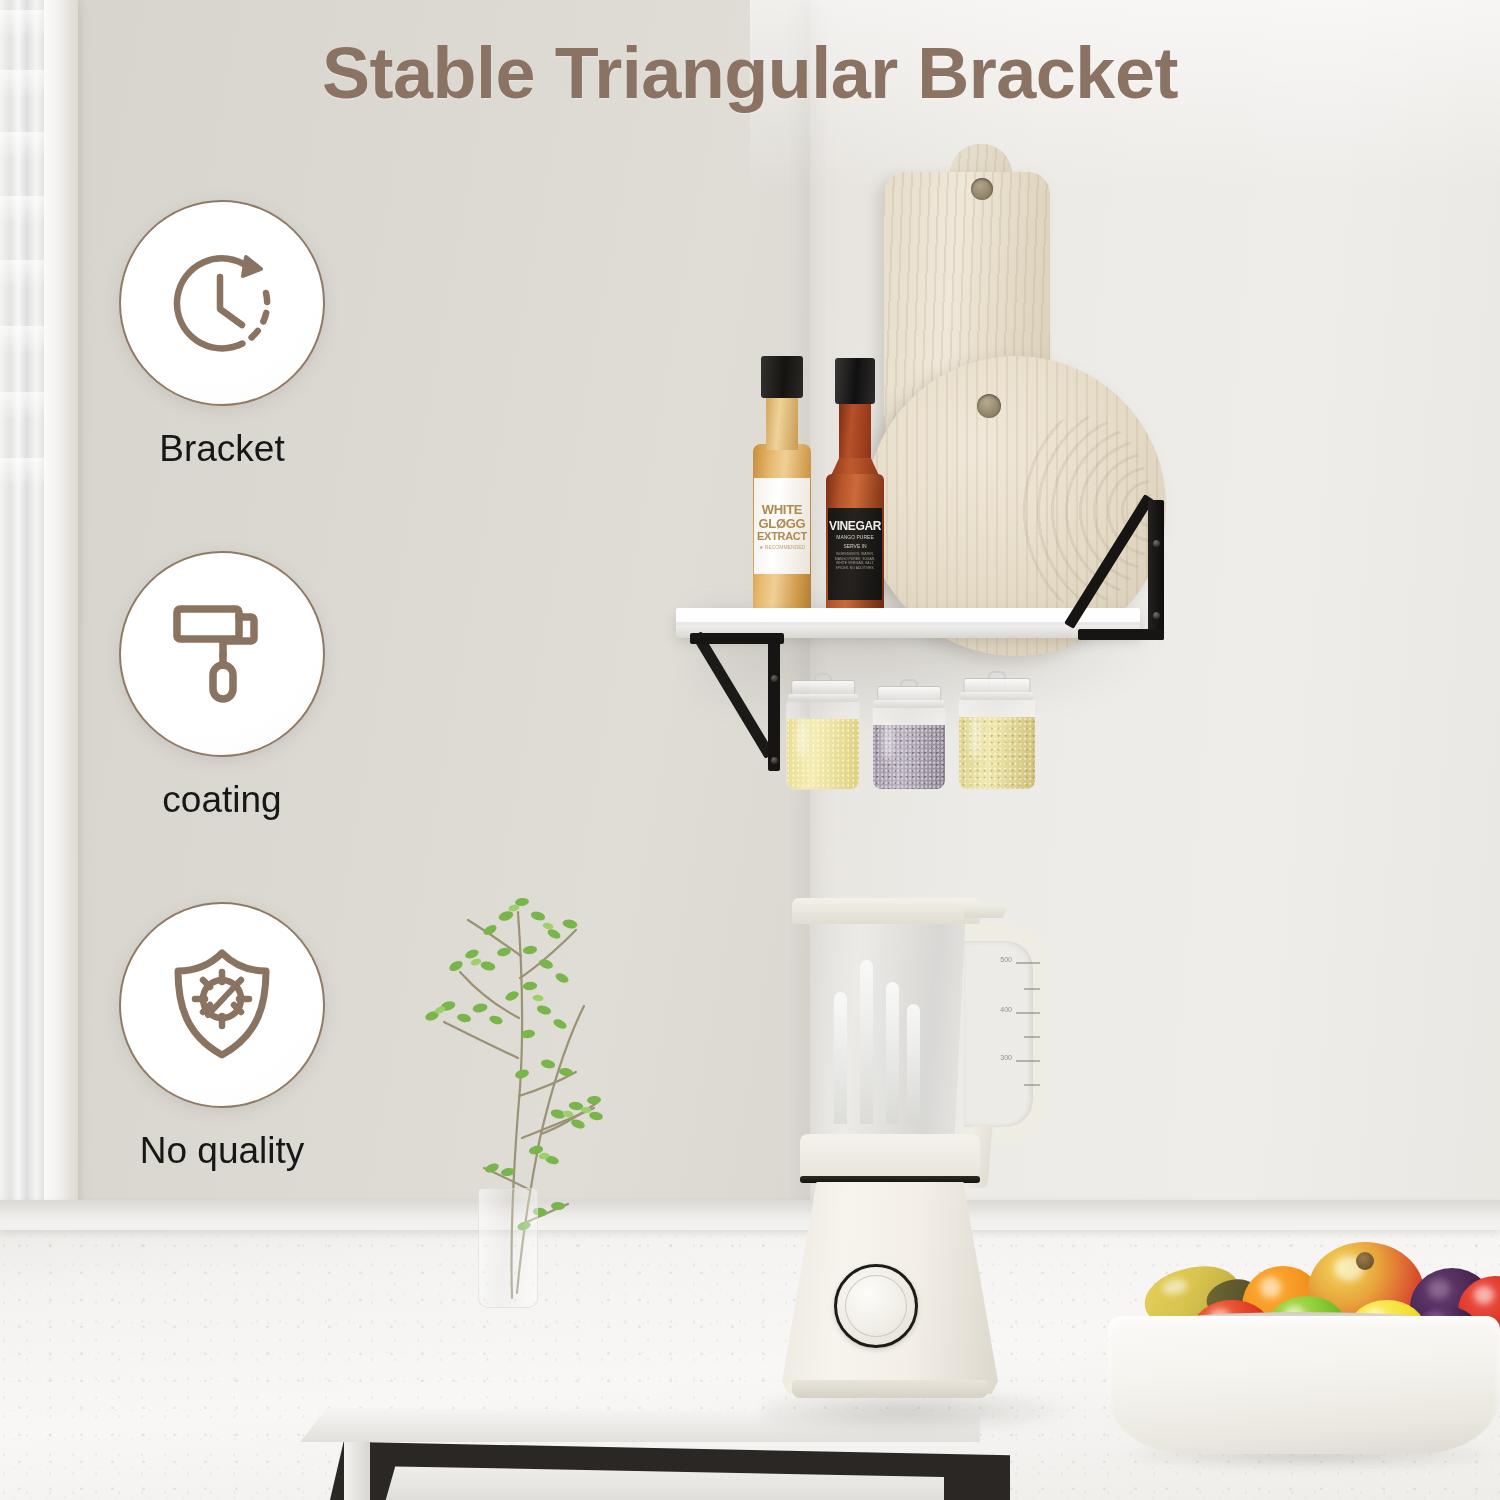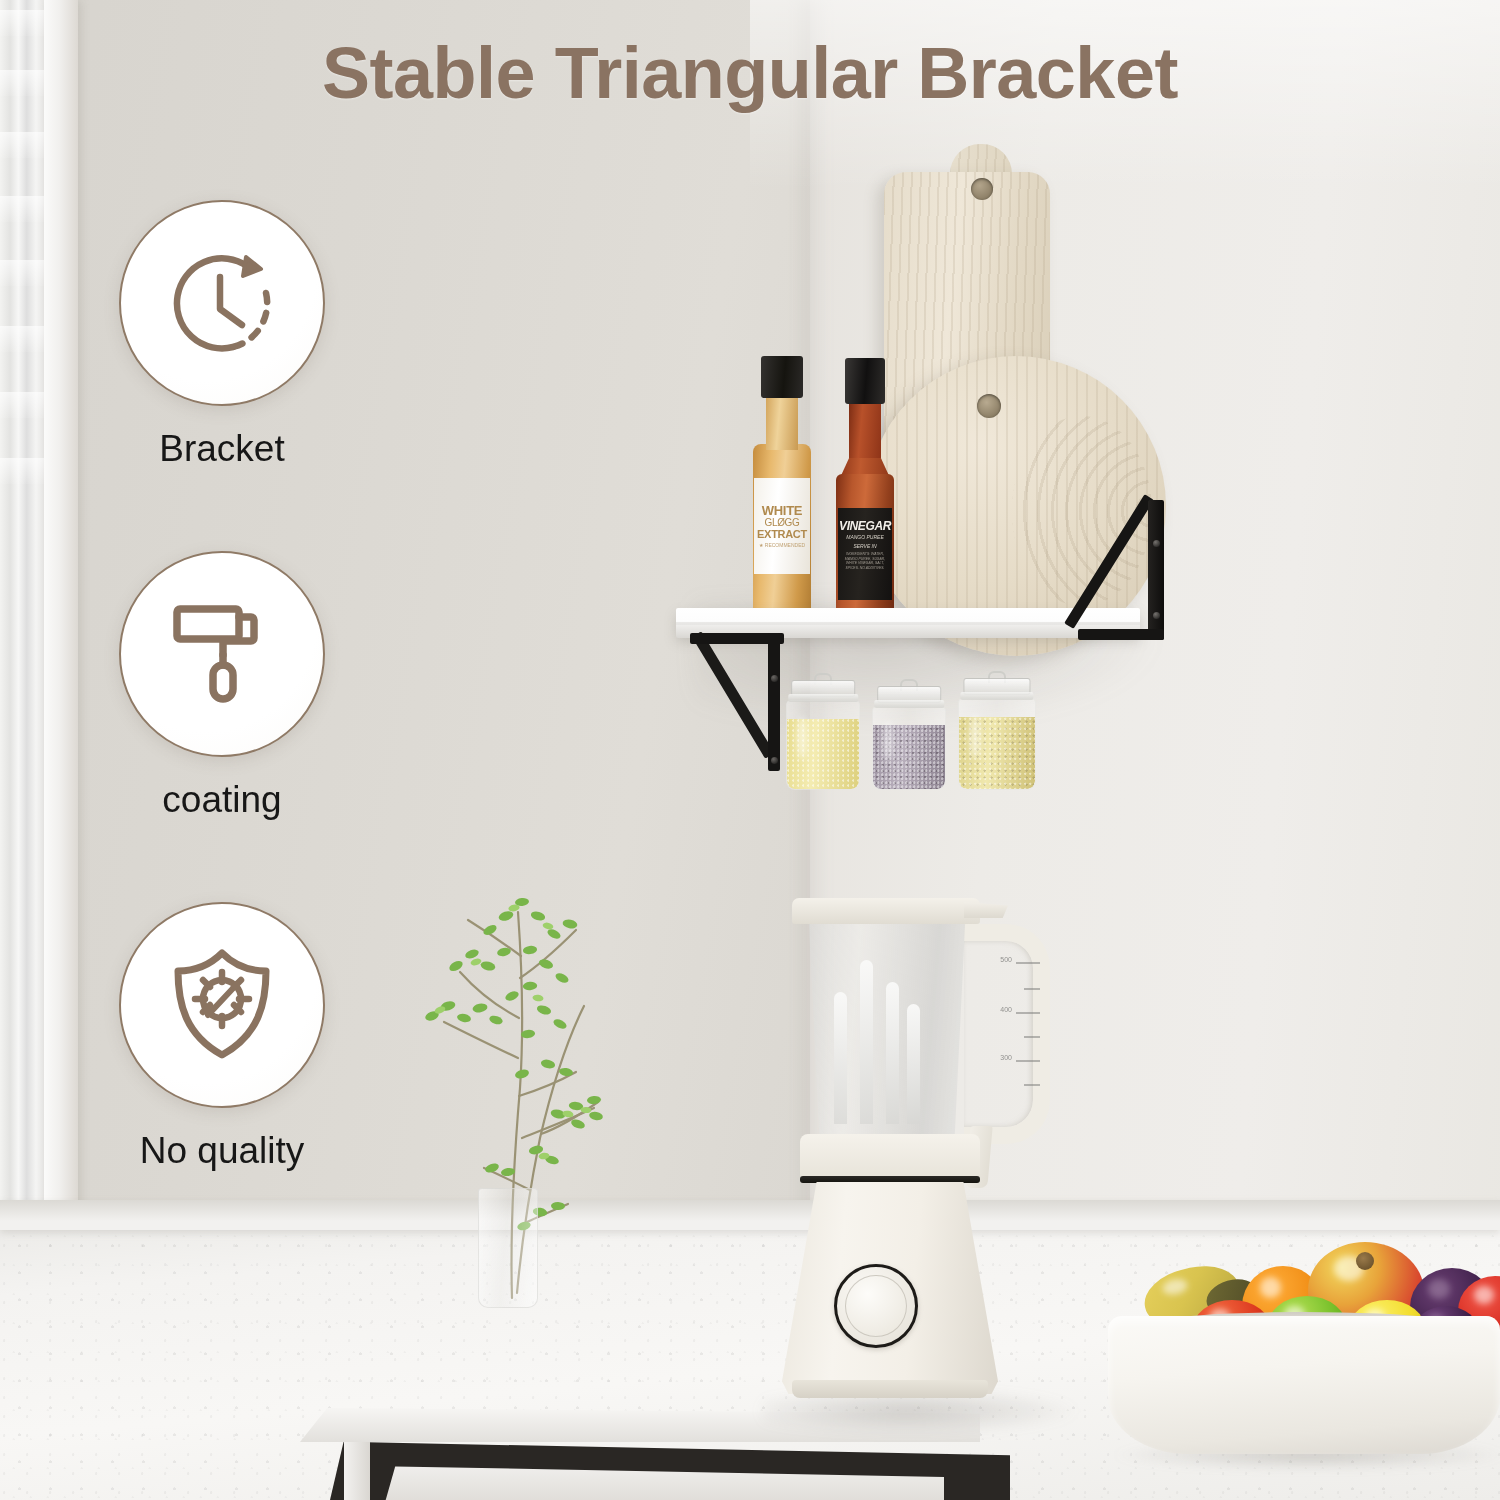--- a/index.html
+++ b/index.html
@@ -213,25 +213,25 @@
     background:linear-gradient(95deg,#c58c3d,#eec68a 45%,#bf8a3e);
     clip-path:polygon(32% 0,68% 0,100% 100%,0 100%);
   }
   .label-white {
     position:absolute; left:4px; top:122px; width:56px; height:96px;
     background:linear-gradient(95deg,#f4f1ea,#ffffff 40%,#e9e4da);
     display:flex; flex-direction:column; justify-content:center; align-items:center;
     gap:1px; padding:4px 2px;
   }
   .label-white .l1 { font-size:13px; font-weight:bold; color:#b08a4e; letter-spacing:-.3px; line-height:1; }
-  .label-white .l2 { font-size:10px; font-weight:normal; color:#b08a4e; letter-spacing:-.3px; line-height:1; }
+  .label-white .l2 { font-size:13px; font-weight:bold; color:#b08a4e; letter-spacing:-.3px; line-height:1; }
   .label-white .l3 { font-size:11px; font-weight:bold; color:#b08a4e; letter-spacing:-.3px; line-height:1; }
   .label-white .l4 { font-size:5px; color:#c0a274; line-height:1; margin-top:2px; }
 
-  .bottle-vin { left:166px; top:188px; width:62px; height:260px;font-style:italic; }
+  .bottle-vin { left:156px; top:188px; width:62px; height:260px; }
   .bottle-vin .cap {
     position:absolute; left:11px; top:0; width:40px; height:46px;
     background:linear-gradient(95deg,#3a3836,#111010 52%,#2e2c2a);
     border-radius:3px;
   }
   .bottle-vin .neck {
     position:absolute; left:15px; top:44px; width:32px; height:56px;
     background:linear-gradient(95deg,#7d2d14,#b8512a 38%,#8e3418);
   }
   .bottle-vin .shoulder{

